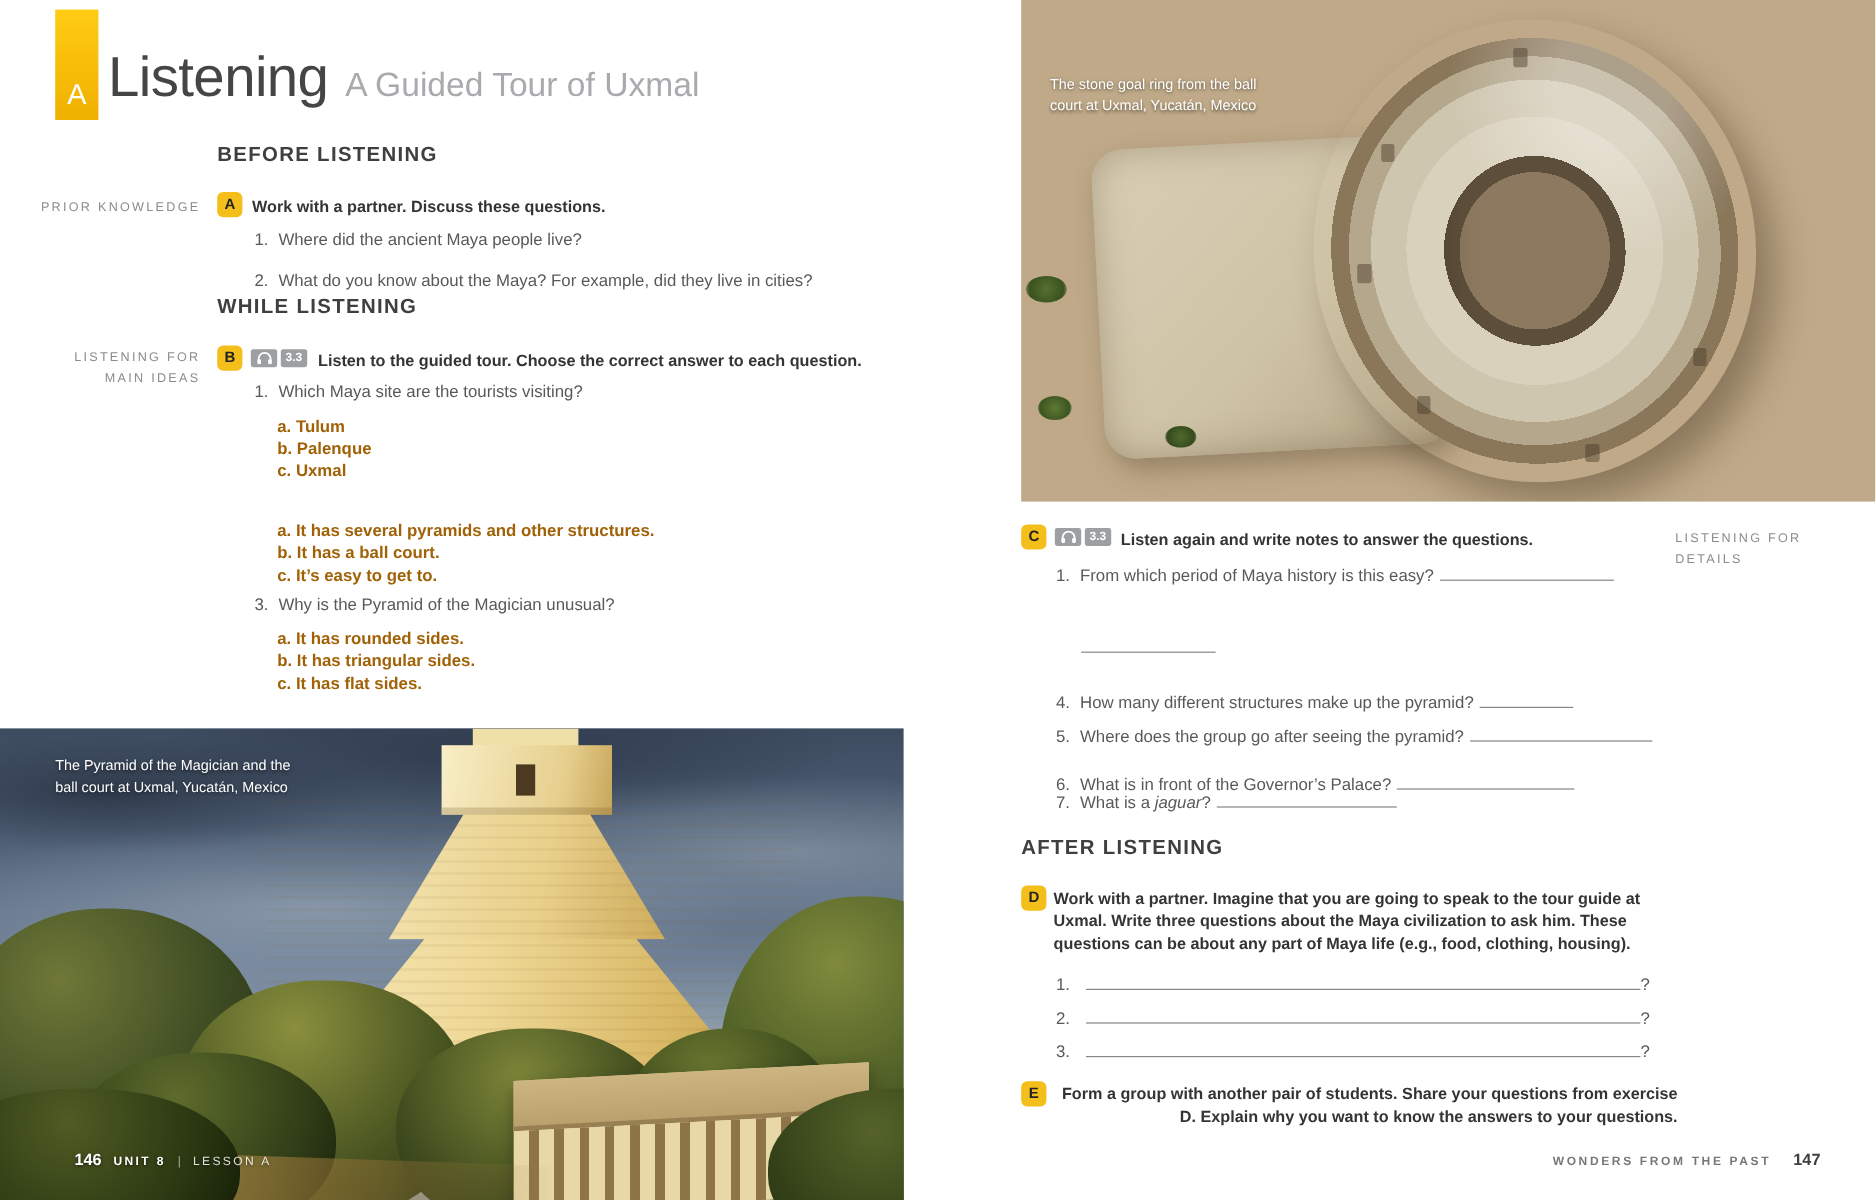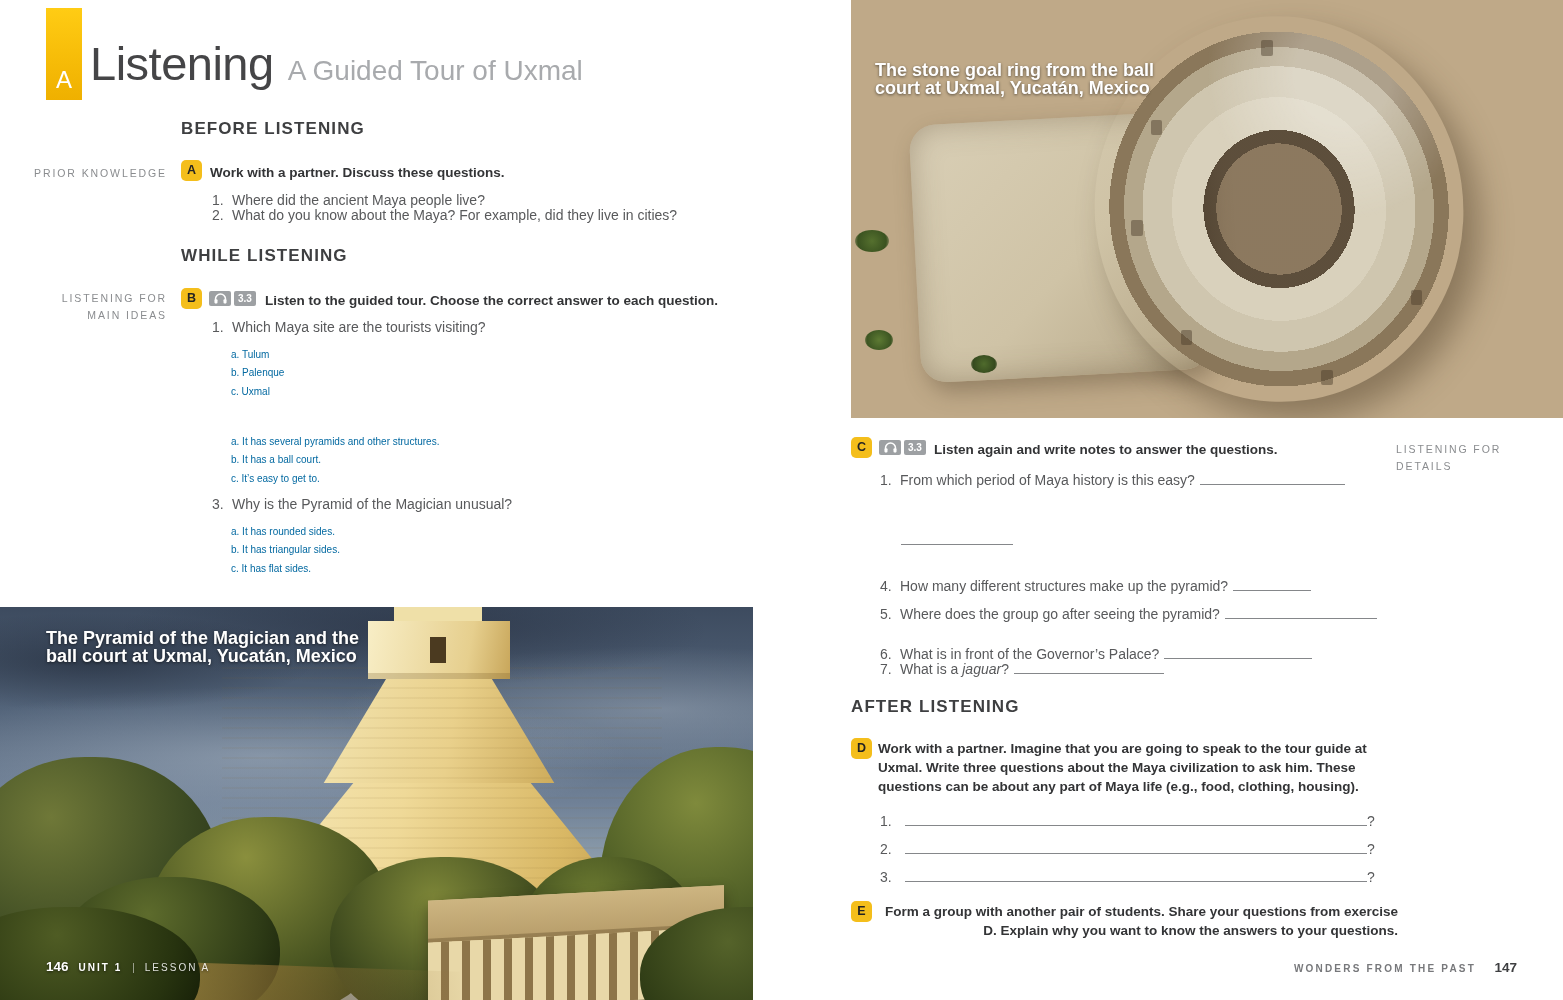--- a/index.html
+++ b/index.html
@@ -9,21 +9,21 @@
   .abs { position:absolute; }
 
   
   .title { font-size:47px; color:#454547; letter-spacing:-0.5px; }
   .subtitle { font-size:28px; color:#a8aaad; margin-left:14px; }
   .h-section { font-size:17px; font-weight:bold; color:#3e3f41; letter-spacing:1.1px; }
   .side-label { font-size:10.5px; letter-spacing:1.9px; color:#8a8c8f; line-height:17px; }
   .instr { font-weight:bold; color:#333436; font-size:13.5px; line-height:19px; }
   .qtext { color:#58595b; font-size:14px; white-space:nowrap; }
   .qnum { display:inline-block; width:20px; color:#58595b; font-size:14px; }
-  .opt { color:#0369a1; font-size:10px; line-height:18.4px; white-space:nowrap; }
+  .opt { color:#a16207; font-size:14px; line-height:18.4px; white-space:nowrap;font-weight:bold; }
   .blank { display:inline-block; border-bottom:1px solid #85878a; height:13px; margin-left:5px; }
 
   
   .badge { width:21px; height:21px; border-radius:5px; background:#F4BE1B; color:#232323;
            font-weight:bold; font-size:12.5px; text-align:center; line-height:21px; }
   .gray-badge { height:15px; background:#9DA0A3; border-radius:2px; color:#fff; font-size:10px;
                 font-weight:bold; display:flex; align-items:center; justify-content:center; padding:0 4px; }
 
   
   .unit-tab { left:46px; top:8px; width:36px; height:92px;
@@ -59,25 +59,25 @@
     background:#d9c globale79a; background-color:#d9c79a;
     box-shadow:0 6px 14px rgba(30,25,10,.45); }
   .colonnade .frieze { position:absolute; left:0; top:0; width:100%; height:42px;
     background:linear-gradient(180deg,#cdb581,#b89e6b);
     box-shadow:inset 0 -4px 0 rgba(90,70,35,.35); }
   .colonnade .cols { position:absolute; left:0; top:42px; width:100%; height:68px;
     background:repeating-linear-gradient(90deg, #e8d8a8 0 13px, #8d7549 13px 21px); }
   .ground-path { left:0px; top:330px; width:460px; height:63px;
     background:linear-gradient(80deg, rgba(196,160,80,.85), rgba(150,115,55,.55) 60%, transparent);
     clip-path:polygon(0 30%, 100% 55%, 100% 100%, 0 100%); }
-  .photo-caption { color:#fff; font-weight:bold; font-size:18px; line-height:17.5px;
+  .photo-caption { color:#fff; font-weight:normal; font-size:12px; line-height:17.5px;
     text-shadow:0 1px 3px rgba(0,0,0,.55); }
   .footer-left { left:46px; top:352px; color:#fff; display:flex; align-items:baseline; gap:10px;
     text-shadow:0 1px 3px rgba(0,0,0,.6); }
-  .footer-left .pnum { font-size:13.5px; font-weight:bold; }
+  .footer-left .pnum { font-size:13.5px; font-weight:bold;margin-left:16px; }
   .footer-left .funit { font-size:10px; font-weight:bold; letter-spacing:2px; }
   .footer-left .fsep { opacity:.6; font-size:10px; }
   .footer-left .flesson { font-size:10px; letter-spacing:2px; opacity:.85; }
 
   
   .photo-right { left:851px; top:0; width:712px; height:418px; overflow:hidden;
     background:
       radial-gradient(circle 70px at 97% 3%, #c2dcea, transparent 70%),
       radial-gradient(circle 95px at 6% 10%, #dccdb0, transparent 62%),
       radial-gradient(circle 75px at 26% 5%, #9b7f5c, transparent 62%),
@@ -134,21 +134,21 @@
   </div>
 
   <div class="abs h-section" style="left:181px; top:119px;">BEFORE LISTENING</div>
   <div class="abs side-label" style="left:0; top:165px; width:167px; text-align:right;">PRIOR KNOWLEDGE</div>
 
   <div class="abs badge" style="left:181px; top:160px;">A</div>
   <div class="abs instr" style="left:210px; top:163px;">Work with a partner. Discuss these questions.</div>
   <div class="abs" style="left:212px; top:191px;">
     <span class="qnum">1.</span><span class="qtext">Where did the ancient Maya people live?</span>
   </div>
-  <div class="abs" style="left:212px; top:206px;">
+  <div class="abs" style="left:212px; top:225px;">
     <span class="qnum">2.</span><span class="qtext">What do you know about the Maya? For example, did they live in cities?</span>
   </div>
 
   <div class="abs h-section" style="left:181px; top:246px;">WHILE LISTENING</div>
   <div class="abs side-label" style="left:0; top:290px; width:167px; text-align:right;">
     <div>LISTENING FOR</div>
     <div>MAIN IDEAS</div>
   </div>
 
   <div class="abs badge" style="left:181px; top:288px;">B</div>
@@ -210,21 +210,21 @@
     <div class="tree" style="left:-60px; top:300px; width:260px; height:140px; background:radial-gradient(circle at 45% 20%, #4f5c24, #27330f 65%, #121a06 95%);"></div>
     <div class="tree" style="left:640px; top:300px; width:220px; height:140px; background:radial-gradient(circle at 40% 25%, #55632a, #2b3813 65%, #141d08 95%);"></div>
 
     <div class="abs photo-caption" style="left:46px; top:23px;">
       <div>The Pyramid of the Magician and the</div>
       <div>ball court at Uxmal, Yucatán, Mexico</div>
     </div>
 
     <div class="footer-left abs">
       <span class="pnum">146</span>
-      <span class="funit">UNIT 1</span>
+      <span class="funit">UNIT 8</span>
       <span class="fsep">|</span>
       <span class="flesson">LESSON A</span>
     </div>
   </div>
 
   <div class="abs photo-right">
     <div class="abs pr-slab"></div>
     <div class="abs pr-ring"></div>
     <div class="abs pr-ring-hi"></div>
     <div class="glyph" style="left:410px; top:40px; width:12px; height:16px;"></div>

